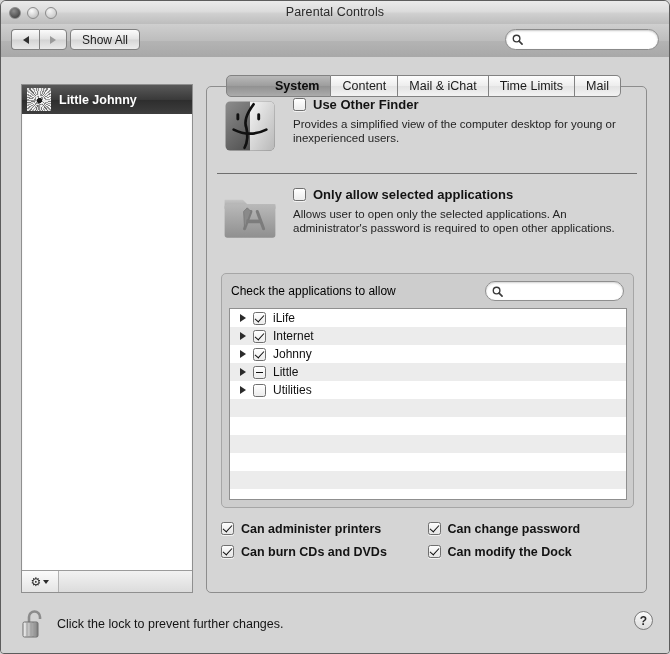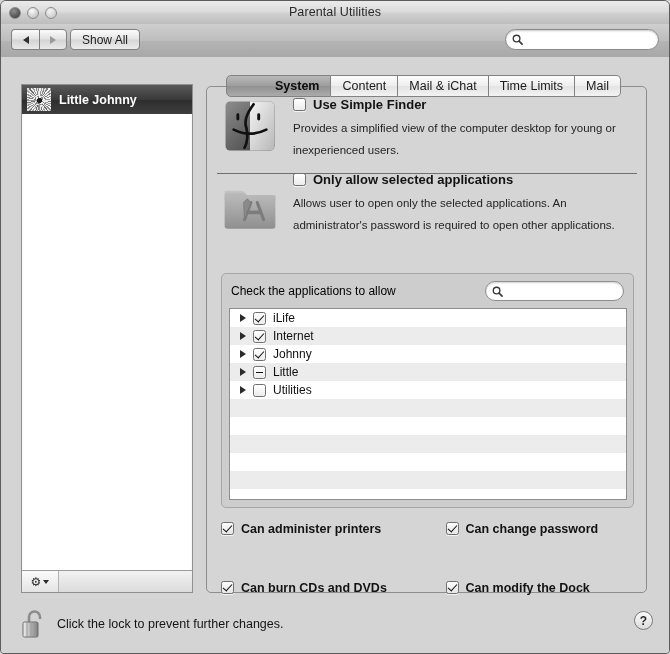--- a/index.html
+++ b/index.html
@@ -169,21 +169,21 @@
   #panel {
     position: absolute; left: 205px; top: 29px;
     width: 441px; height: 507px; box-sizing: border-box;
     background: #d5d5d5;
     border: 1px solid #8d8d8d;
     border-radius: 5px;
   }
 
   .row-icon-text { display: flex; align-items: flex-start; }
   #finder-block { position: absolute; left: 10px; top: 10px; width: 420px; }
-  #apps-block   { position: absolute; left: 10px; top: 85px; width: 420px; align-items: flex-end; }
+  #apps-block   { position: absolute; left: 10px; top: 100px; width: 420px; }
 
   .big-icon { flex: 0 0 auto; width: 58px; height: 58px; margin-left: 4px; }
 
   .block-text { margin-left: 14px; flex: 1 1 auto; }
   .cb-line { display: flex; align-items: center; }
   .checkbox {
     width: 13px; height: 13px; flex: 0 0 auto; box-sizing: border-box;
     background: linear-gradient(to bottom, #ffffff, #ececec);
     border: 1px solid #6f6f6f; border-radius: 2.5px;
     position: relative;
@@ -194,21 +194,21 @@
     width: 4px; height: 8px;
     border: solid #0f0f0f; border-width: 0 1.8px 1.8px 0;
     transform: rotate(42deg);
   }
   .checkbox.mixed::after {
     content: ""; position: absolute; left: 2px; top: 5px;
     width: 7px; height: 0; border-top: 1.8px solid #0f0f0f;
   }
   .cb-label { font-size: 13px; color: #131313; margin-left: 7px; font-weight: bold; }
   .desc {
-    font-size: 11.5px; color: #242424; margin-top: 5px; line-height: 22px;
+    font-size: 11.5px; color: #242424; margin-top: 5px; line-height: 14px;
     max-width: 355px;
   }
   .hr {
     position: absolute; left: 10px; width: 420px; height: 0;
     border-top: 1px solid #6f6f6f;
   }
   #hr1 { top: 86px; }
 
   
   #apps-group {
@@ -247,21 +247,20 @@
     margin-right: 7px;
   }
   .app-name { font-size: 12px; color: #101010; margin-left: 7px; }
 
   
   #perm-grid {
     position: absolute; left: 14px; top: 430px;
     width: 413px; height: 46px;
     display: grid; grid-template-columns: 1fr 1fr; grid-template-rows: 23px 23px;
     align-items: center;
-    gap: 36px;
   }
   #perm-grid .checkbox { background: linear-gradient(to bottom, #fcfcfc, #e6e6e6); }
   #perm-grid .cb-label { font-weight: bold; font-size: 12.5px; }
 
   
   #lockbar {
     position: absolute; left: 0; bottom: 0; width: 100%; height: 58px;
     display: flex; align-items: center;
   }
   #lock-icon { margin-left: 20px; width: 26px; height: 30px; flex: 0 0 auto; }
@@ -278,21 +277,21 @@
 </style>
 </head>
 <body>
 
 <div id="window">
 
   <div id="titlebar">
     <div class="traffic" id="tl-close"></div>
     <div class="traffic" id="tl-min"></div>
     <div class="traffic" id="tl-zoom"></div>
-    <div id="title">Parental Utilities</div>
+    <div id="title">Parental Controls</div>
   </div>
 
   <div id="toolbar">
     <div id="navgroup">
       <div class="navbtn" id="nav-back">
         <span class="tri-l"></span>
       </div>
       <div class="navbtn" id="nav-fwd">
         <span class="tri-r"></span>
       </div>
@@ -349,21 +348,21 @@
           <rect x="5" y="5" width="54" height="54" rx="5" fill="url(#fgA)"></rect>
           <path d="M32 5 h22 a5 5 0 0 1 5 5 v44 a5 5 0 0 1 -5 5 h-22 z" fill="url(#fgB)"></path>
           <rect x="17" y="18" width="3.2" height="8" rx="1.6" fill="#111"></rect>
           <rect x="40" y="18" width="3.2" height="8" rx="1.6" fill="#111"></rect>
           <path d="M14 36 q18 9 36 0" fill="none" stroke="#111" stroke-width="3" stroke-linecap="round"></path>
           <path d="M36 8 q-12 16 -8 26 q3 12 -2 22" fill="none" stroke="#111" stroke-width="3" stroke-linecap="round"></path>
         </svg>
         <div class="block-text">
           <div class="cb-line">
             <span class="checkbox"></span>
-            <span class="cb-label">Use Simple Finder</span>
+            <span class="cb-label">Use Other Finder</span>
           </div>
           <div class="desc">Provides a simplified view of the computer desktop for young or inexperienced users.</div>
         </div>
       </div>
 
       <div class="hr" id="hr1"></div>
 
       <div id="apps-block" class="row-icon-text">
         <svg class="big-icon" viewBox="0 0 64 64">
           <defs>

